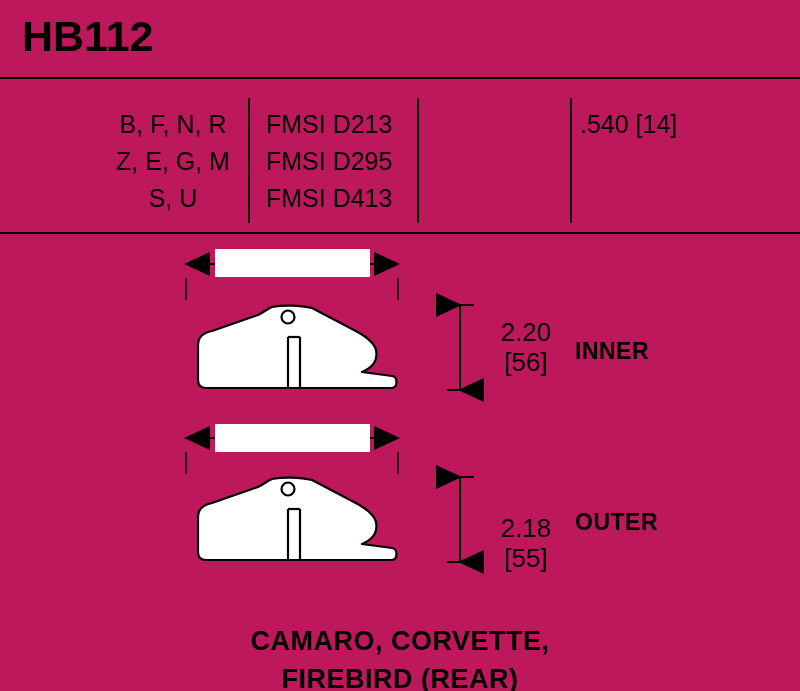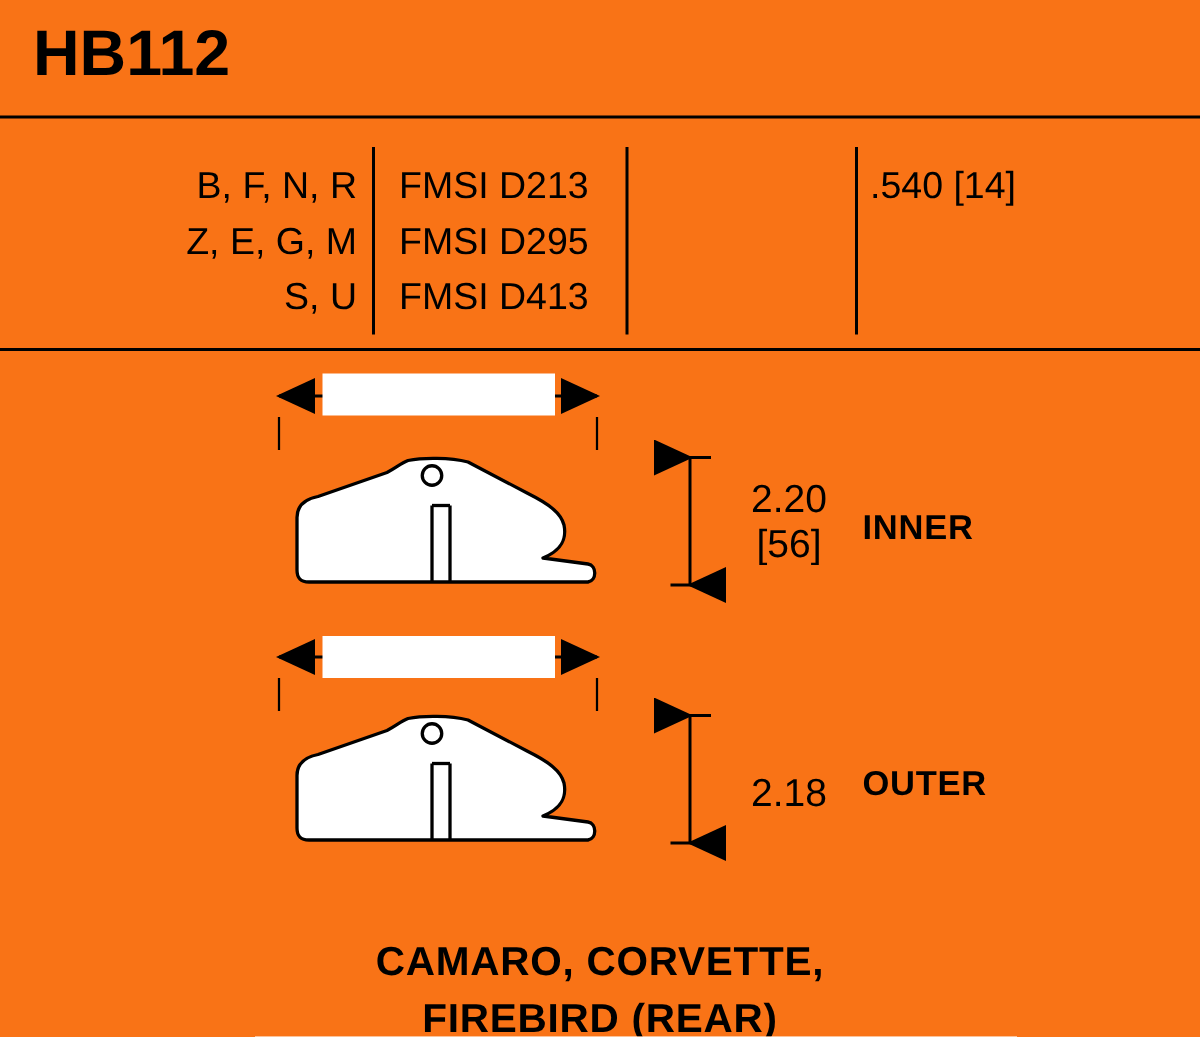--- a/index.html
+++ b/index.html
@@ -8,21 +8,21 @@
     background: #ffffff;
   }
   body {
     font-family: "Liberation Serif", serif;
     color: #000000;
   }
   #page {
     position: relative;
     width: 800px;
     height: 691px;
-    background: #f97316;
+    background: #be185d;
     overflow: hidden;
   }
   .part-number {
     position: absolute;
     left: 22px;
     top: 12px;
     font-family: "Liberation Sans", sans-serif;
     font-weight: bold;
     font-size: 43px;
     letter-spacing: 0px;
@@ -65,21 +65,21 @@
 
   
   .codes {
     position: absolute;
     left: 108px;
     top: 106px;
     width: 130px;
     font-family: "Liberation Sans", sans-serif;
     font-size: 25px;
     line-height: 37px;
-    text-align: right;
+    text-align: center;
   }
   .codes div { white-space: pre; }
 
   
   .fmsi {
     position: absolute;
     left: 266px;
     top: 106px;
     width: 145px;
     font-family: "Liberation Sans", sans-serif;
@@ -175,20 +175,21 @@
 
   <div class="dim-label" style="left: 210px; top: 251px; width: 165px;">4.48 [114]</div>
   <div class="dim-label" style="left: 210px; top: 426px; width: 165px;">4.48 [114]</div>
 
   <div class="vdim" style="left: 481px; top: 317px;">
     <div>2.20</div>
     <div>[56]</div>
   </div>
   <div class="vdim" style="left: 481px; top: 489px; margin-top: 24px;">
     <div>2.18</div>
+    <div>[55]</div>
   </div>
 
   <div class="side-label" style="left: 575px; top: 338px;">INNER</div>
   <div class="side-label" style="left: 575px; top: 509px; text-align: right;">OUTER</div>
 
   <svg class="overlay" viewBox="0 0 800 691">
     <defs>
       <marker id="arrL" markerWidth="14" markerHeight="12" refX="1" refY="6" orient="auto">
         <path d="M 13 0 L 0 6 L 13 12 z" fill="#000"></path>
       </marker>

